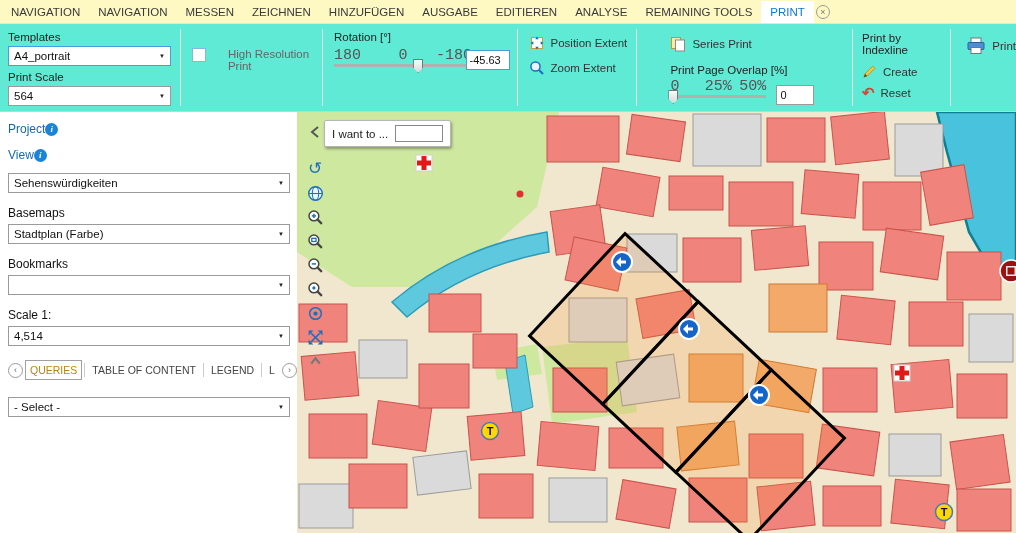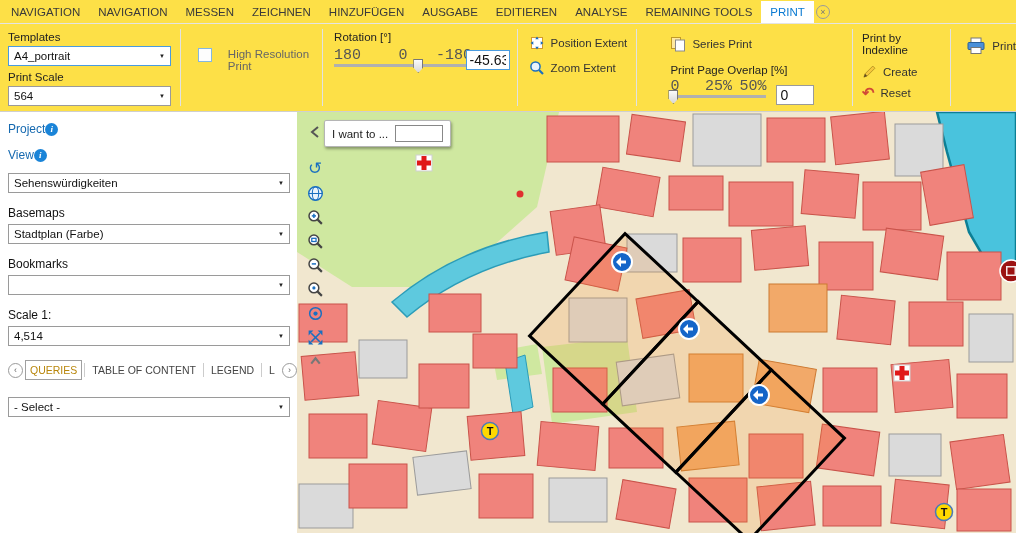--- a/index.html
+++ b/index.html
@@ -3,59 +3,59 @@
 <meta charset="utf-8">
 <style>
   * { box-sizing: border-box; margin: 0; padding: 0; }
   body {
     width: 1016px; height: 533px; overflow: hidden; position: relative;
     font-family: "Liberation Sans", sans-serif; background: #fff;
   }
   
   #tabbar {
     position: absolute; top: 0; left: 0; right: 0; height: 24px;
-    display: flex; align-items: center; background: #fde047;
+    display: flex; align-items: center; background: #fef9c3;
     border-bottom: 1px solid #e4e4e4; padding-left: 2px;
   }
   .tab { padding: 5px 9px; font-size: 11.5px; color: #3a3a3a; white-space: nowrap; cursor: default; }
   .tab.active { color: #0a7ad2; background: #fff; }
   .tab-close {
     width: 14px; height: 14px; border: 1px solid #9a9a9a; border-radius: 50%;
     color: #777; font-size: 9px; line-height: 12px; text-align: center; margin-left: 2px;
   }
   
   #ribbon {
     position: absolute; top: 24px; left: 0; right: 0; height: 88px;
-    background: #fde047; border-bottom: 1px solid #cfcfcf; display: flex;
+    background: #5eead4; border-bottom: 1px solid #cfcfcf; display: flex;
   }
   .rsep { width: 1px; background: #e2e2e2; margin: 5px 1px; flex: 0 0 auto; }
   .rlabel { font-size: 11.5px; color: #222; }
   .g-templates { width: 184px; padding: 7px 8px 0 8px; }
   .g-templates .rlabel { margin-bottom: 3px; }
   .dd {
     height: 20px; border: 1px solid #9a9a9a; background: #fff; display: flex;
     align-items: center; font-size: 11.5px; color: #111; padding-left: 5px; margin-bottom: 5px;
   }
   .dd.blue { border-color: #4a9be0; }
   .dd .caret { margin-left: auto; font-size: 6px; color: #222; padding: 0 5px; }
-  .g-highres { width: 143px; display: flex; align-items: flex-start; padding: 24px 4px 0 16px; gap: 16px; }
+  .g-highres { width: 143px; display: flex; align-items: flex-start; padding: 24px 4px 0 10px; gap: 22px; }
   .cb { width: 14px; height: 14px; border: 1px solid #85b7e0; background: #fdfdfd; flex: 0 0 auto; }
   .g-rotation { width: 197px; position: relative; padding: 7px 8px 0 10px; }
   .slider-wrap { width: 138px; margin-top: 4px; }
   .slabels { display: flex; font-size: 15px; color: #555; position: relative; height: 12px; font-family: Liberation Mono, monospace; }
   .slabels .smid { position: absolute; left: 50%; transform: translateX(-50%); }
   .slabels .smax { margin-left: auto; }
   .track { position: relative; height: 3px; background: #b0b0b0; margin-top: 5px; }
   .thumb {
     position: absolute; top: -5px; width: 10px; height: 14px;
     background: linear-gradient(#fbfbfb, #d8d8d8); border: 1px solid #777;
     clip-path: polygon(0 0, 100% 0, 100% 60%, 50% 100%, 0 60%);
   }
   .numbox {
-    width: 44px; height: 20px; border: 1px solid #9a9a9a; font-size: 14px;
+    width: 44px; height: 20px; border: 1px solid #9a9a9a; font-size: 11px;
     padding: 1px 3px; font-family: "Liberation Sans", sans-serif; color: #111;
   }
   .numbox.blue { border-color: #4a9be0; }
   .g-rotation .numbox { position: absolute; right: 6px; top: 26px; }
   .g-extent { width: 120px; padding: 11px 6px 0 10px; }
   .tool-row { display: flex; align-items: center; gap: 6px; font-size: 11.5px; color: #333; margin-bottom: 9px; white-space: nowrap; }
   .g-series { width: 198px; padding: 12px 8px 0 12px; margin-left: 20px; }
   .ov-row { display: flex; align-items: flex-start; gap: 10px; margin-top: 2px; }
   .ov-row .slider-wrap { width: 96px; margin-top: 0; }
   .ov-row .numbox { width: 38px; margin-top: 7px; }

